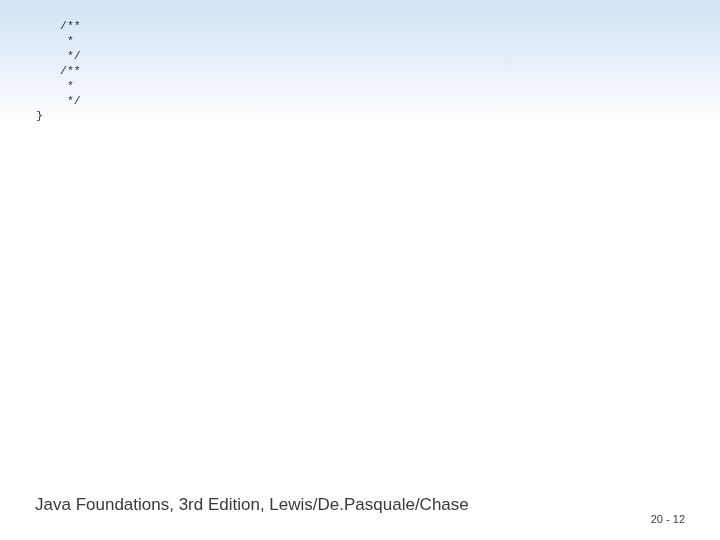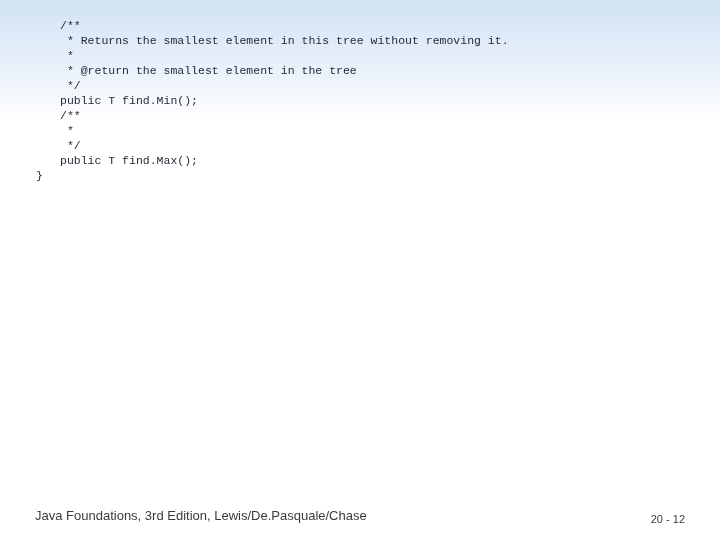--- a/index.html
+++ b/index.html
@@ -31,48 +31,44 @@
   .code-line {
     font-family: "Courier New", Courier, monospace;
     font-size: 11.5px;
     line-height: 15px;
     color: #2a2a3a;
     white-space: pre;
   }
   .footer-left {
     position: absolute;
     left: 35px;
-    bottom: 17px;
-    font-size: 13px;
+    bottom: 25px;
+    font-size: 17px;
     color: #3a3a3a;
     z-index: 1;
   }
   .footer-right {
     position: absolute;
     right: 35px;
     bottom: 15px;
     font-size: 11px;
     color: #3a3a3a;
     z-index: 1;
   }
 </style>
 </head>
 <body>
 
 <div class="gradient-header"></div>
 
 <div class="code-area">
   <div class="code-line">/**</div>
-  <div class="code-line"> * Returns the smallest element in this tree without removing it.</div>
   <div class="code-line"> *</div>
-  <div class="code-line"> * @return the smallest element in the tree</div>
   <div class="code-line"> */</div>
-  <div class="code-line">public T find.Min();</div>
   <div class="code-line"></div>
   <div class="code-line">/**</div>
   <div class="code-line"> *</div>
   <div class="code-line"> */</div>
-  <div class="code-line">public T find.Max();</div>
   <div class="code-line" style="margin-left:-24px;">}</div>
 </div>
 
 <div class="footer-left">Java Foundations, 3rd Edition, Lewis/De.Pasquale/Chase</div>
 <div class="footer-right">20 - 12</div>
 
 </body></html>

